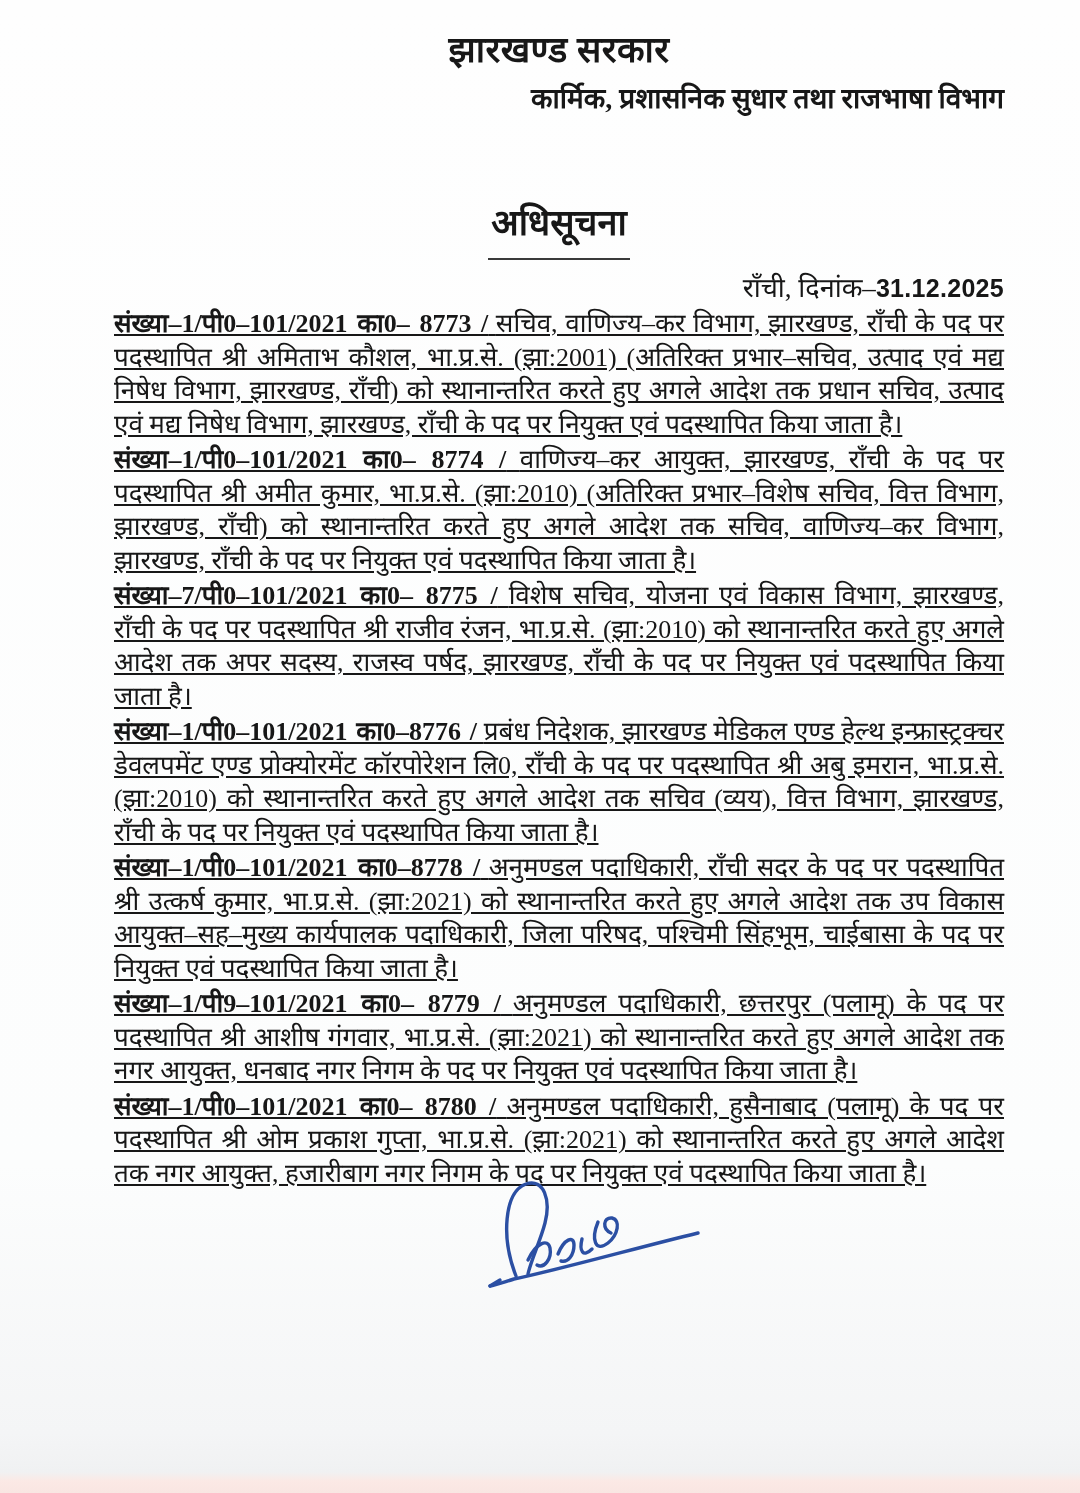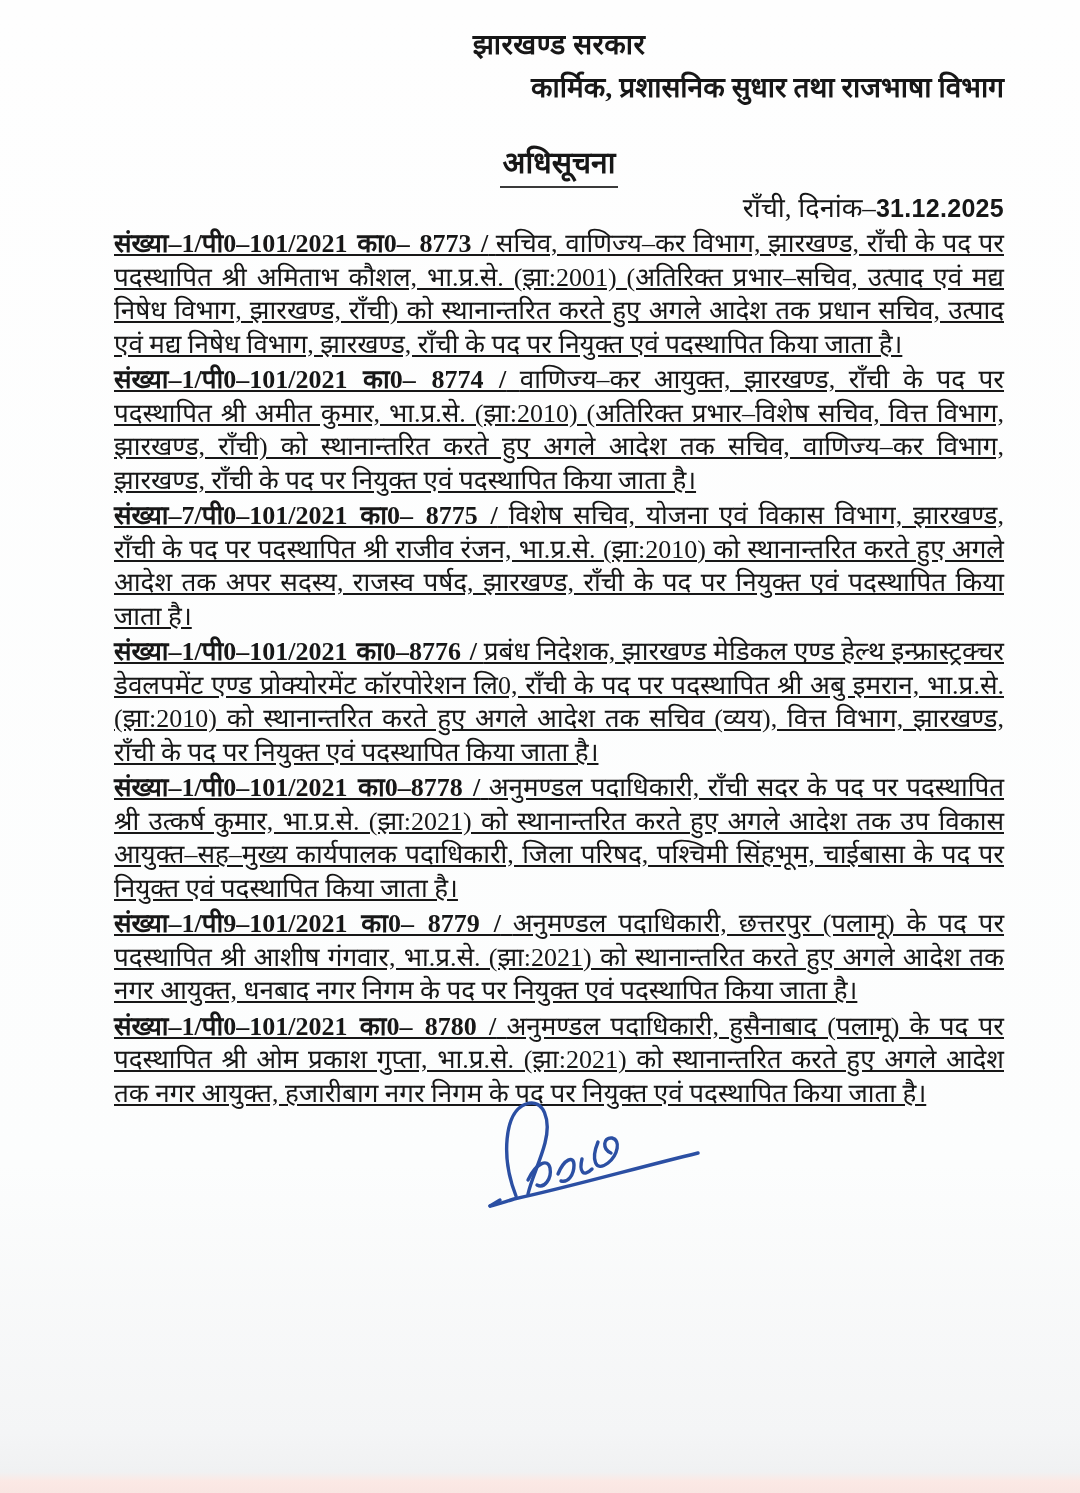--- a/index.html
+++ b/index.html
@@ -22,45 +22,46 @@
       #f0f1f2 98.6%,
       #fbe9e5 99.2%,
       #f9e6e2 100%);
   }
   .page {
     position: relative;
     padding: 24px 76px 0 114px;
   }
   .hdr { text-align: center; }
   .gov-line {
-    font-size: 28px;
+    font-size: 36px;
     font-weight: 700;
     letter-spacing: 0.4px;
   }
   .dept-line {
     font-size: 28px;
     font-weight: 700;
     margin-top: 5px;
     text-align: right;
   }
   .title-wrap {
     text-align: center;
     margin-top: 36px;
   }
   .notif-title {
     display: inline-block;
-    font-size: 30px;
+    font-size: 36px;
     font-weight: 700;
     border-bottom: 2.5px solid #3a3a3a;
-    padding: 0 3px 4px 3px;
+    padding: 0 3px 12px 3px;
+    margin-top: 45px;
   }
   .dateline {
     text-align: right;
     font-size: 27px;
-    margin-top: 0;
+    margin-top: 8px;
   }
   .dateline .date-num {
     font-weight: 700;
     font-family: "Liberation Sans", sans-serif;
     font-size: 25px;
     letter-spacing: 0.3px;
   }
   .para {
     font-size: 26px;
     line-height: 33.5px;

